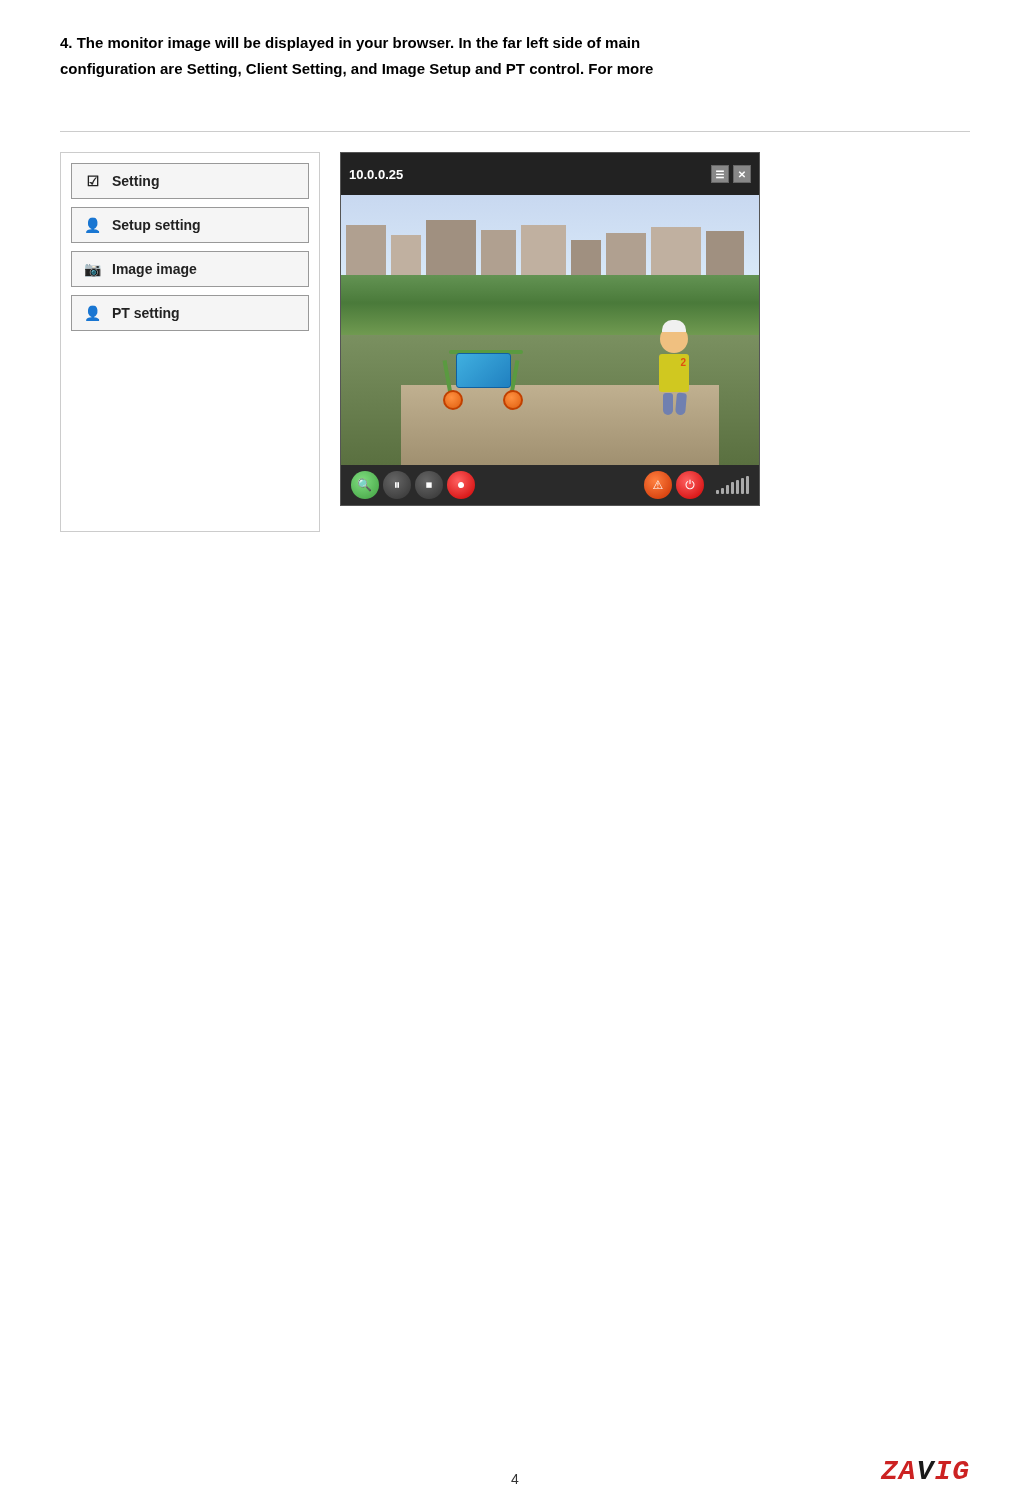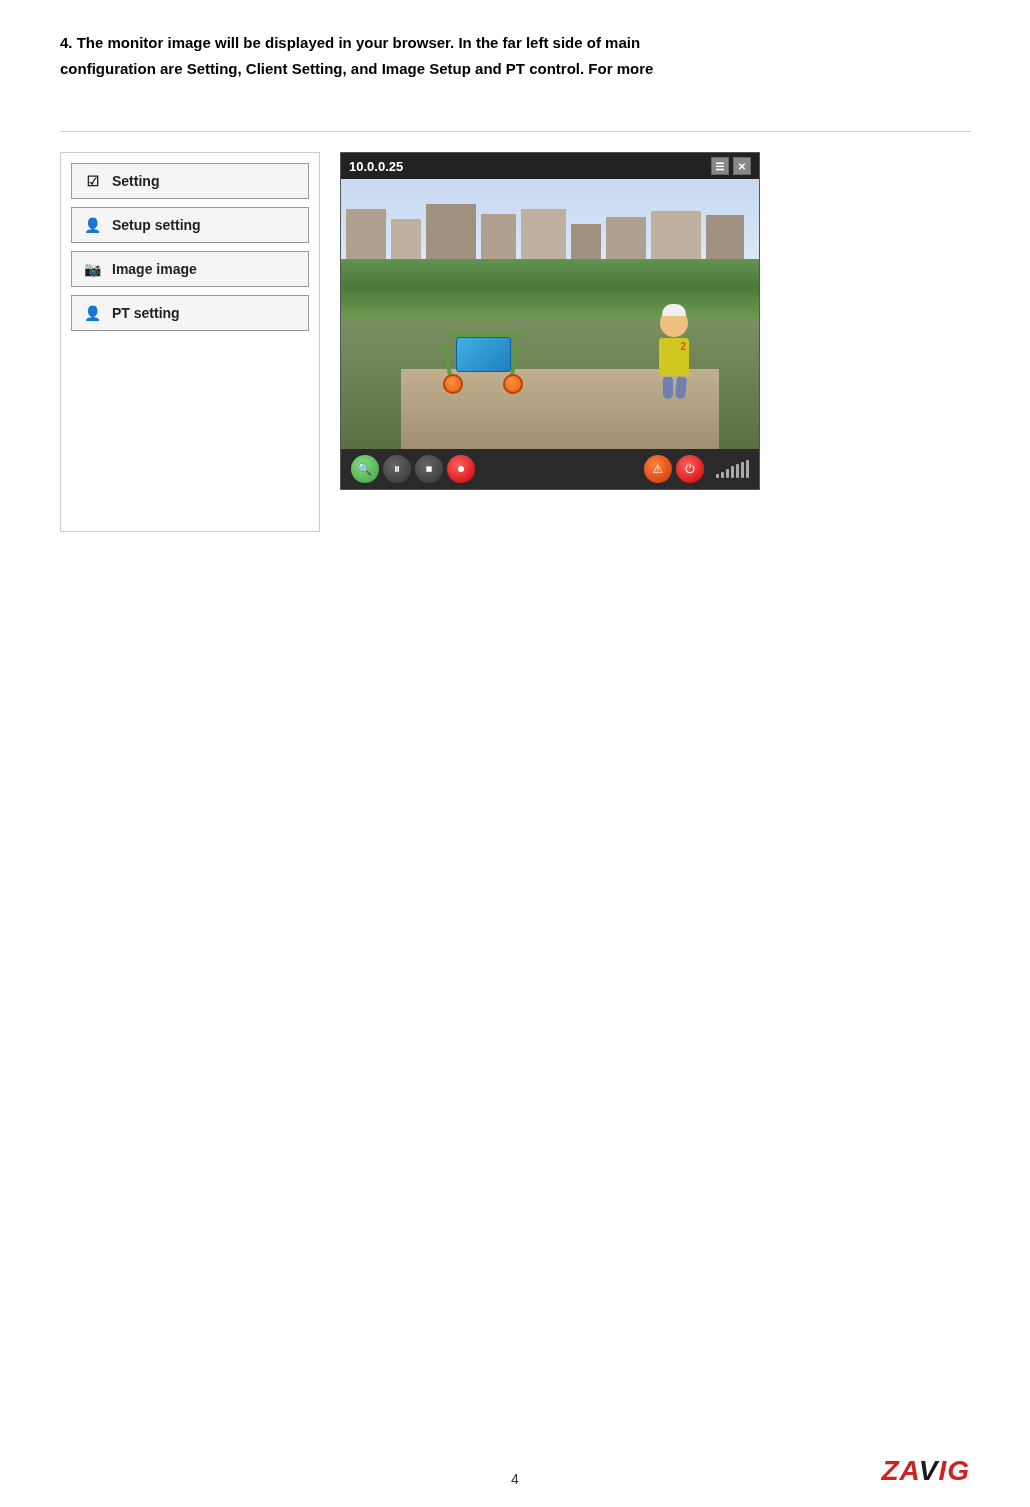--- a/index.html
+++ b/index.html
@@ -84,21 +84,21 @@
       background: #333;
       border: 1px solid #555;
       width: 420px;
     }
 
     .video-header {
       background: #222;
       color: #fff;
       font-size: 13px;
       font-weight: bold;
-      padding: 4px 8px;
+      padding: 12px 8px;
       display: flex;
       align-items: center;
       justify-content: space-between;
     }
 
     .video-header-title {
       color: #fff;
       font-size: 13px;
     }
 
@@ -224,21 +224,21 @@
 
     .brand-logo {
       position: absolute;
       bottom: 20px;
       right: 60px;
       font-size: 28px;
       font-weight: 900;
       font-style: italic;
       color: #cc2222;
       letter-spacing: 1px;
-      font-family: Liberation Sans, sans-serif;
+      font-family: Liberation Mono, monospace;
     }
   </style>
 </head>
 <body>
 
 <div class="page-content">
   <p class="intro-text">
     <span>4. The monitor image will be displayed in your browser. In the far left side of main</span><br>
     <span>configuration are Setting, Client Setting, and Image Setup and PT control. For more</span><br>
   </p>

